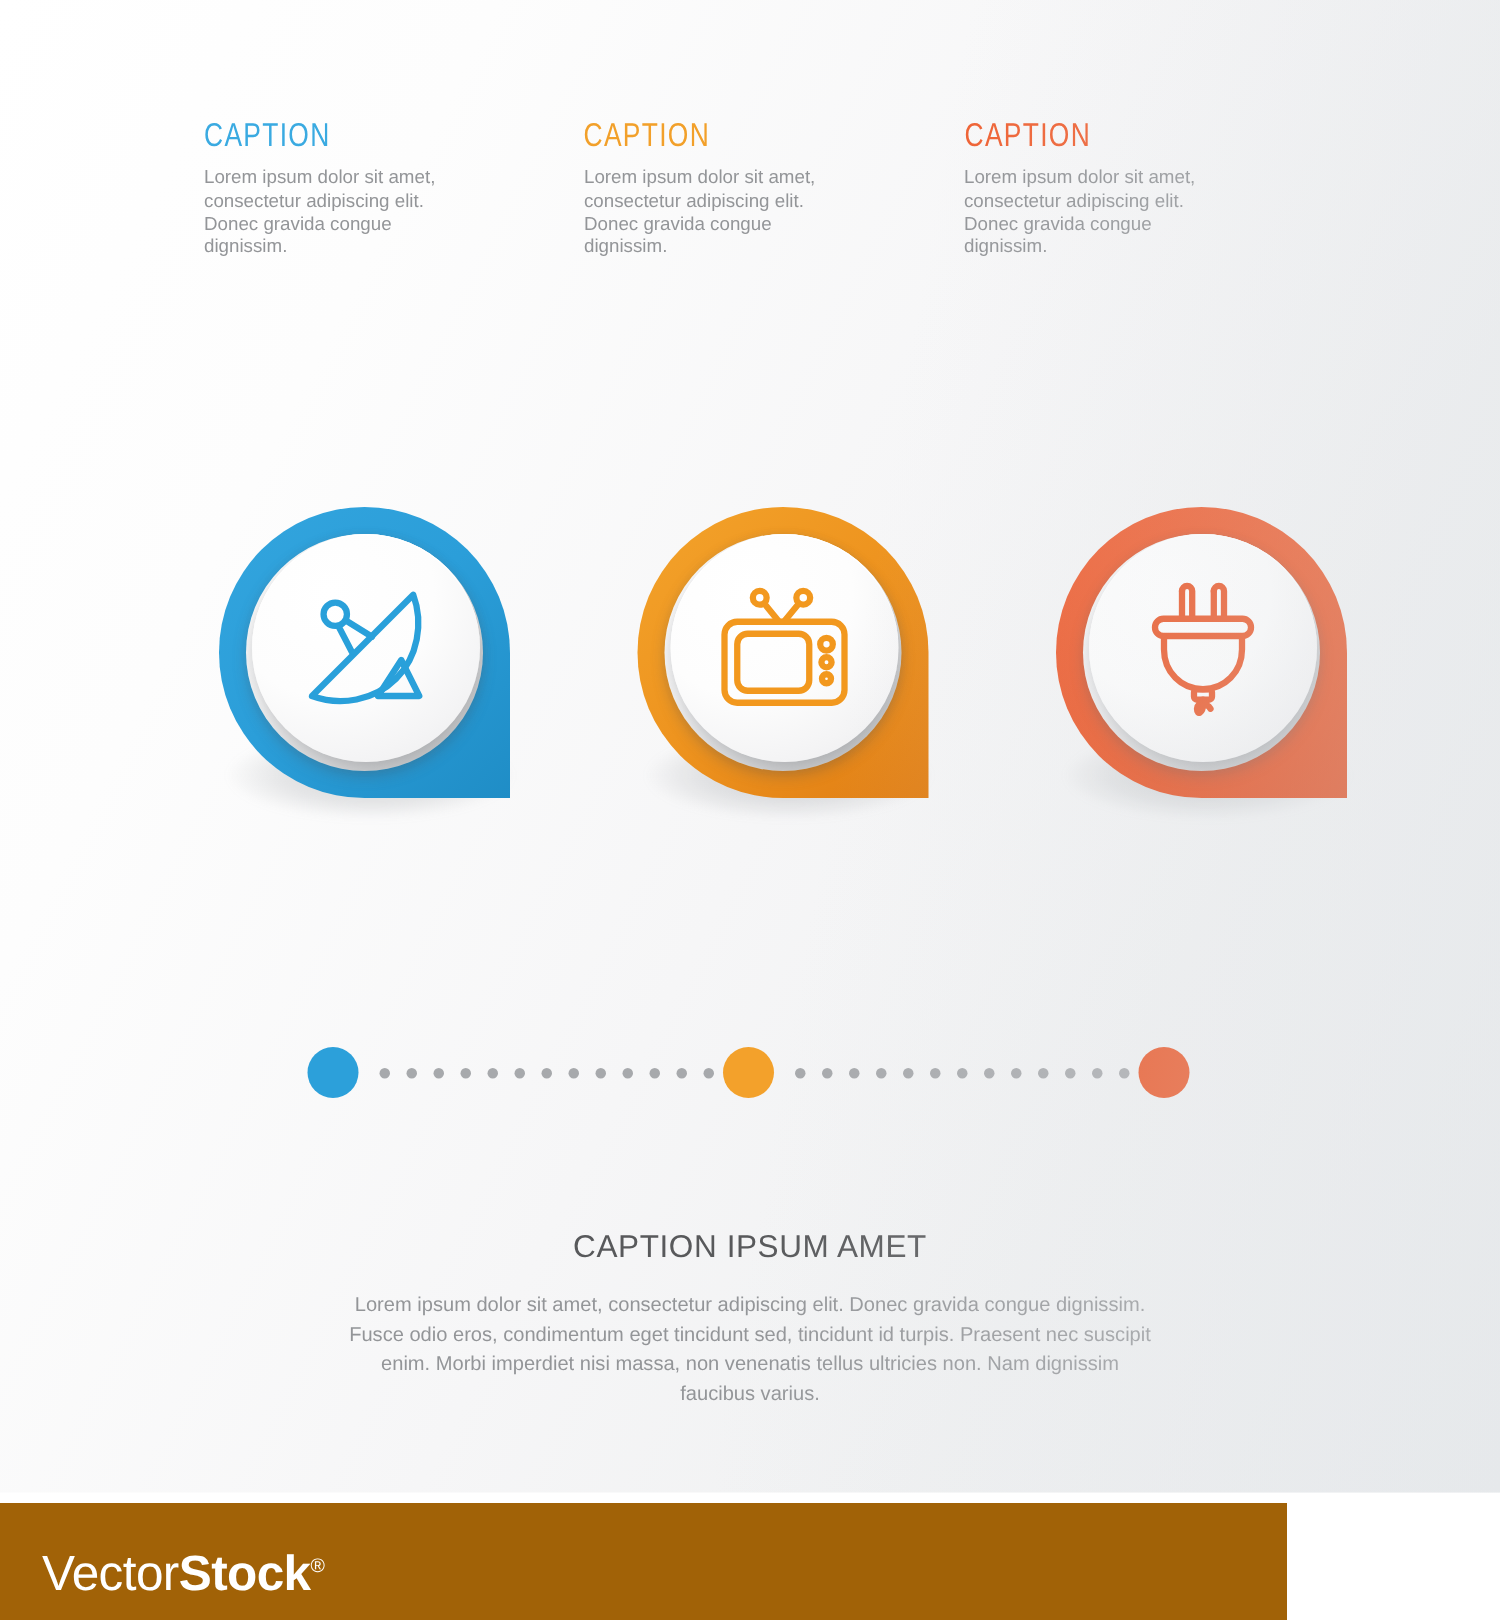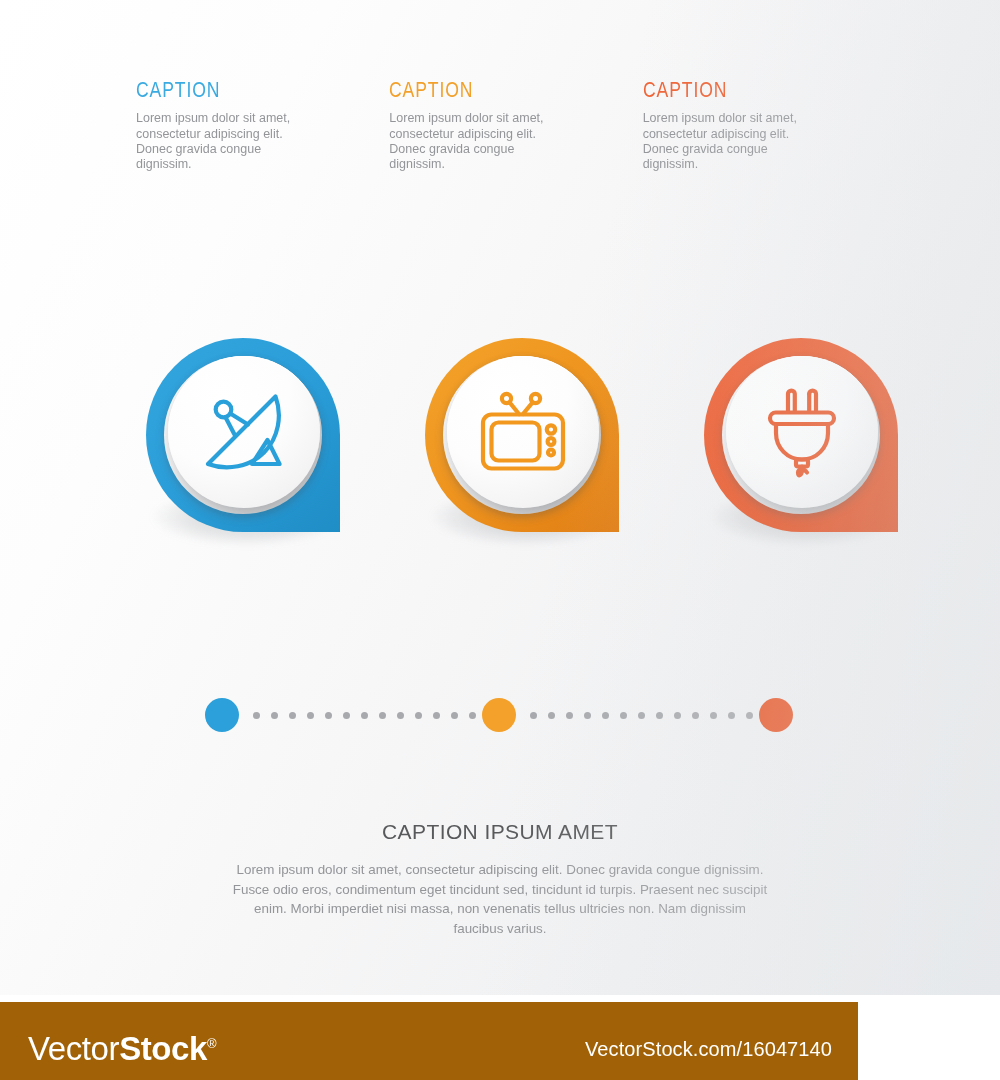--- a/index.html
+++ b/index.html
@@ -382,14 +382,13 @@
     <div class="footer-title">CAPTION IPSUM AMET</div>
     <div class="footer-body">Lorem ipsum dolor sit amet, consectetur adipiscing elit. Donec gravida congue dignissim. Fusce odio eros, condimentum eget tincidunt sed, tincidunt id turpis. Praesent nec suscipit enim. Morbi imperdiet nisi massa, non venenatis tellus ultricies non. Nam dignissim faucibus varius.</div>
   </div>
 
 </div>
 
 <div class="vs-bar">
   <div class="vs-logo">
     <span class="vs-light">Vector</span><span class="vs-bold">Stock</span><span class="vs-reg">®</span>
   </div>
-  <div class="vs-url">VectorStock.com/16047140</div>
 </div>
 
 </body></html>

